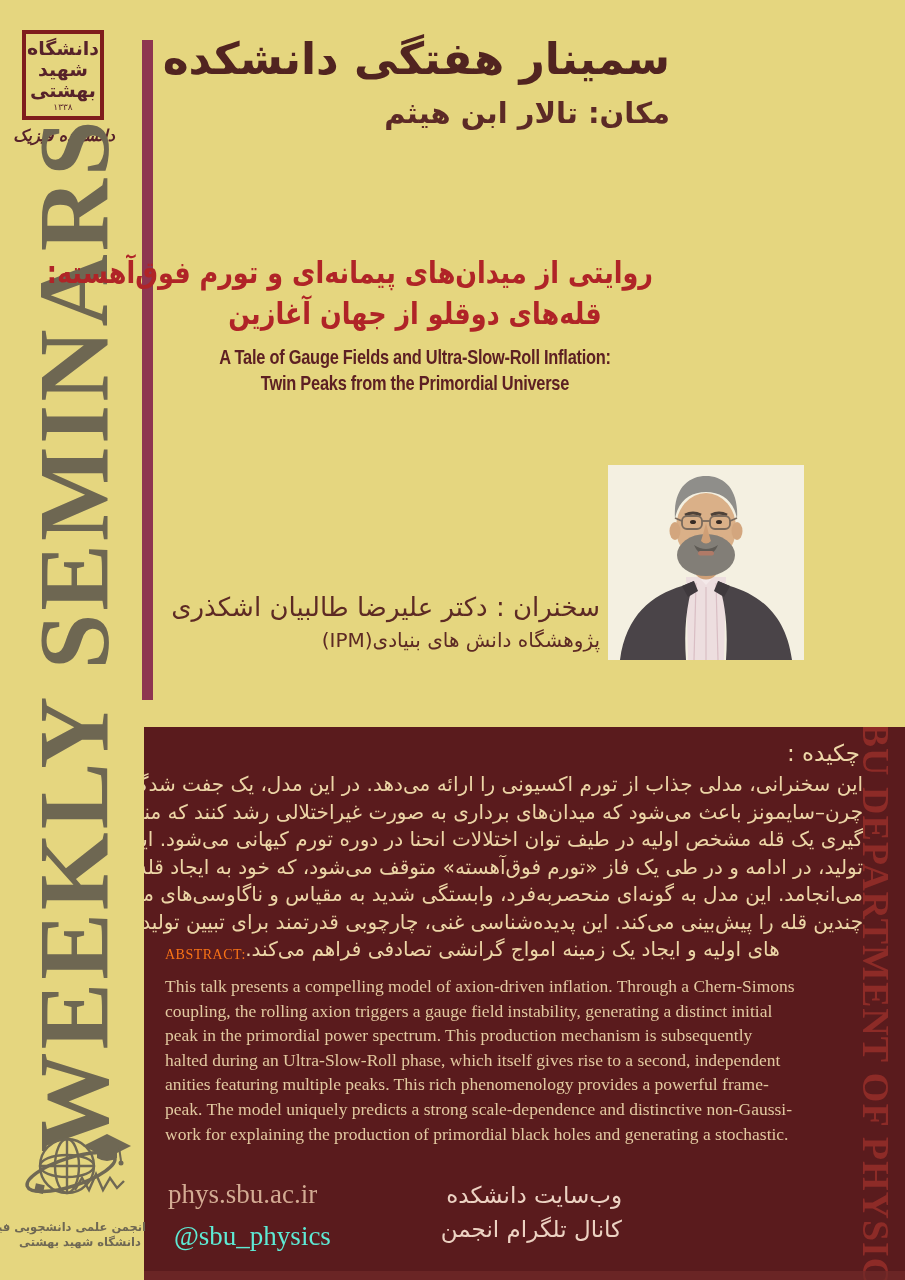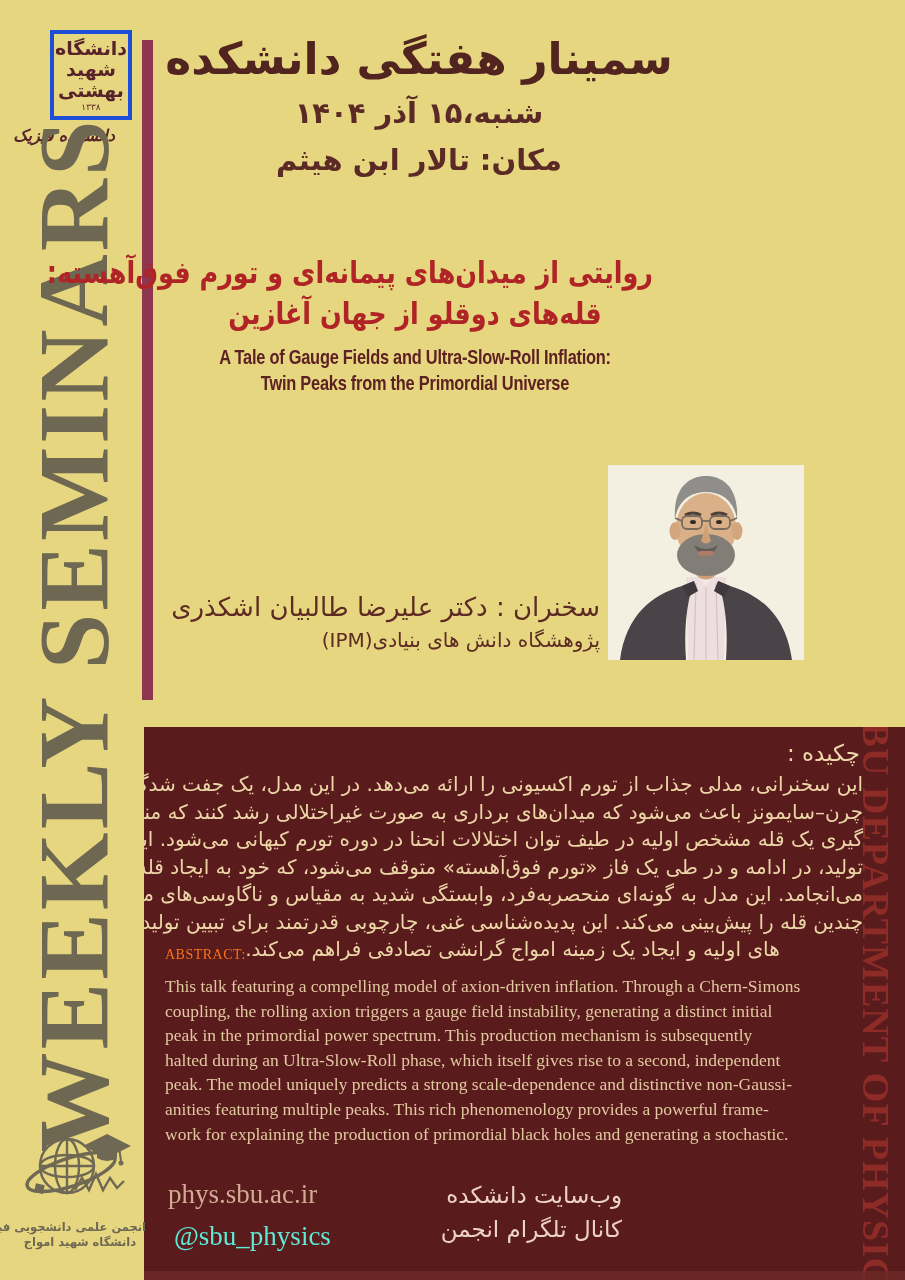--- a/index.html
+++ b/index.html
@@ -4,43 +4,42 @@
 <style>
   html,body{margin:0;padding:0;background:#888;}
   .poster{
     position:relative;width:905px;height:1280px;margin:0 auto;
     background:#e5d67f;overflow:hidden;
     font-family:"DejaVu Sans",sans-serif;
   }
   
   .uni-logo{
     position:absolute;left:22px;top:30px;width:82px;height:90px;
-    border:4px solid #1d4ed8;box-sizing:border-box;
+    border:4px solid #7f1d1d;box-sizing:border-box;
     display:flex;flex-direction:column;align-items:center;justify-content:center;
     color:#57222a;
-    margin-left:28px;
   }
   .uni-logo .cal{font-weight:bold;font-size:19px;line-height:21px;direction:rtl;}
   .uni-logo .yr{font-size:9px;line-height:10px;margin-top:1px;}
   .faculty-script{
     position:absolute;left:8px;top:126px;width:112px;text-align:center;
     direction:rtl;font-style:italic;font-weight:bold;font-size:16px;color:#57222a;
   }
   
   .left-banner{position:absolute;left:0;top:140px;width:146px;height:990px;}
   .left-banner .vtext{
     position:absolute;left:50%;top:50%;
     transform:translate(-50%,-50%) rotate(-90deg);
     white-space:nowrap;font-family:"Liberation Serif",serif;font-weight:bold;
     font-size:100px;letter-spacing:3px;color:#6e6752;
   }
   
   .stripe{position:absolute;left:142px;top:40px;width:11px;height:660px;background:#8e3550;}
   
-  .header{position:absolute;left:159px;top:28px;width:520px;text-align:center;direction:rtl;}
+  .header{position:absolute;left:150px;top:28px;width:520px;text-align:right;direction:rtl;}
   .header .h-title{font-size:44px;font-weight:bold;color:#512420;line-height:62px;}
   .header .h-line{font-size:29px;font-weight:bold;color:#5c2a26;line-height:47px;}
   
   .talk{position:absolute;left:135px;top:252px;width:560px;text-align:center;}
   .talk-fa{direction:rtl;transform:scaleX(.85);transform-origin:center;}
   .talk-fa div{font-size:30px;font-weight:bold;color:#b02427;line-height:41px;white-space:nowrap;}
   .talk-en{margin-top:10px;transform:scaleX(.78);transform-origin:center;}
   .talk-en div{
     font-family:"Liberation Sans",sans-serif;font-weight:bold;
     font-size:21px;line-height:26px;color:#5d2023;letter-spacing:-.3px;white-space:nowrap;
@@ -98,21 +97,20 @@
   <div class="faculty-script">دانشکده فیزیک</div>
 
   <div class="left-banner">
     <span class="vtext">WEEKLY SEMINARS</span>
   </div>
 
   <div class="stripe"></div>
 
   <div class="header">
     <div class="h-title">سمینار هفتگی دانشکده</div>
-    <div class="h-line">شنبه،۱۵ آذر ۱۴۰۴</div>
     <div class="h-line">مکان: تالار ابن هیثم</div>
   </div>
 
   <div class="talk">
     <div class="talk-fa">
         <div>روایتی از میدان‌های پیمانه‌ای و تورم فوق‌آهسته:</div>
         <div>قله‌های دوقلو از جهان آغازین</div>
       </div>
     <div class="talk-en">
         <div>A Tale of Gauge Fields and Ultra-Slow-Roll Inflation:</div>
@@ -181,26 +179,26 @@
         <div>این سخنرانی، مدلی جذاب از تورم اکسیونی را ارائه می‌دهد. در این مدل، یک جفت شدگی</div>
         <div>چرن–سایمونز باعث می‌شود که میدان‌های برداری به صورت غیراختلالی رشد کنند که منجر به شکل</div>
         <div>گیری یک قله مشخص اولیه در طیف توان اختلالات انحنا در دوره تورم کیهانی می‌شود. این مکانیسم</div>
         <div>تولید، در ادامه و در طی یک فاز «تورم فوق‌آهسته» متوقف می‌شود، که خود به ایجاد قله دوم و مستقلی</div>
         <div>می‌انجامد. این مدل به گونه‌ای منحصربه‌فرد، وابستگی شدید به مقیاس و ناگاوسی‌های مشخصه‌ای با</div>
         <div>چندین قله را پیش‌بینی می‌کند. این پدیده‌شناسی غنی، چارچوبی قدرتمند برای تبیین تولید سیاه‌چاله</div>
         <div>های اولیه و ایجاد یک زمینه امواج گرانشی تصادفی فراهم می‌کند.</div>
       </div>
     <div class="abs-en-label">ABSTRACT:</div>
     <div class="abs-en">
-        <div>This talk featuring a compelling model of axion-driven inflation. Through a Chern-Simons</div>
+        <div>This talk presents a compelling model of axion-driven inflation. Through a Chern-Simons</div>
         <div>coupling, the rolling axion triggers a gauge field instability, generating a distinct initial</div>
         <div>peak in the primordial power spectrum. This production mechanism is subsequently</div>
         <div>halted during an Ultra-Slow-Roll phase, which itself gives rise to a second, independent</div>
+        <div>anities featuring multiple peaks. This rich phenomenology provides a powerful frame-</div>
         <div>peak. The model uniquely predicts a strong scale-dependence and distinctive non-Gaussi-</div>
-        <div>anities featuring multiple peaks. This rich phenomenology provides a powerful frame-</div>
         <div>work for explaining the production of primordial black holes and generating a stochastic.</div>
       </div>
 
     <div class="f-url">phys.sbu.ac.ir</div>
     <div class="f-handle">@sbu_physics</div>
     <div class="f-fa1">وب‌سایت دانشکده</div>
     <div class="f-fa2">کانال تلگرام انجمن</div>
 
     <div class="bottom-strip"></div>
   </div>
@@ -218,16 +216,16 @@
       <rect x="14" y="58" width="9" height="9" fill="#6f6854" transform="rotate(12 18 62)"></rect>
       <g fill="#6f6854" transform="translate(86,21)">
         <path d="M0,-13 L24,-1 L0,11 L-24,-1 Z"></path>
         <path d="M-10,3 L-10,11 Q0,17 10,11 L10,3 L0,8 Z"></path>
         <line x1="12" y1="0" x2="14" y2="14" stroke="#6f6854" stroke-width="2"></line>
         <circle cx="14" cy="16" r="2.5"></circle>
       </g>
       <path d="M54,64 L61,52 L68,64 L75,48 L82,64 L89,52 L96,62 L103,55" fill="none" stroke="#6f6854" stroke-width="2.4"></path>
     </svg>
     <div class="a-line first">انجمن علمی دانشجویی فیزیک</div>
-    <div class="a-line">دانشگاه شهید امواج</div>
+    <div class="a-line">دانشگاه شهید بهشتی</div>
   </div>
 
 </div>
 
 </body></html>

